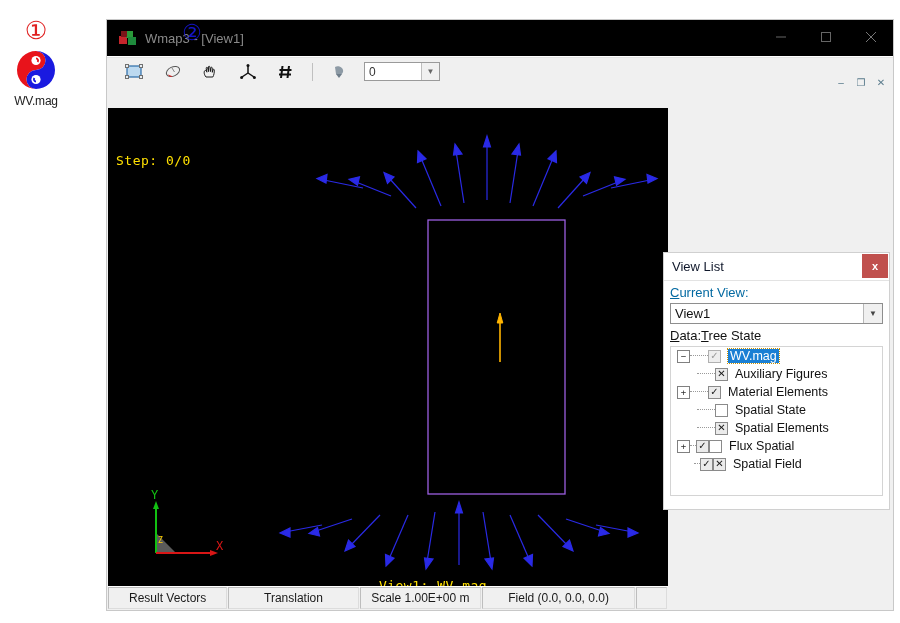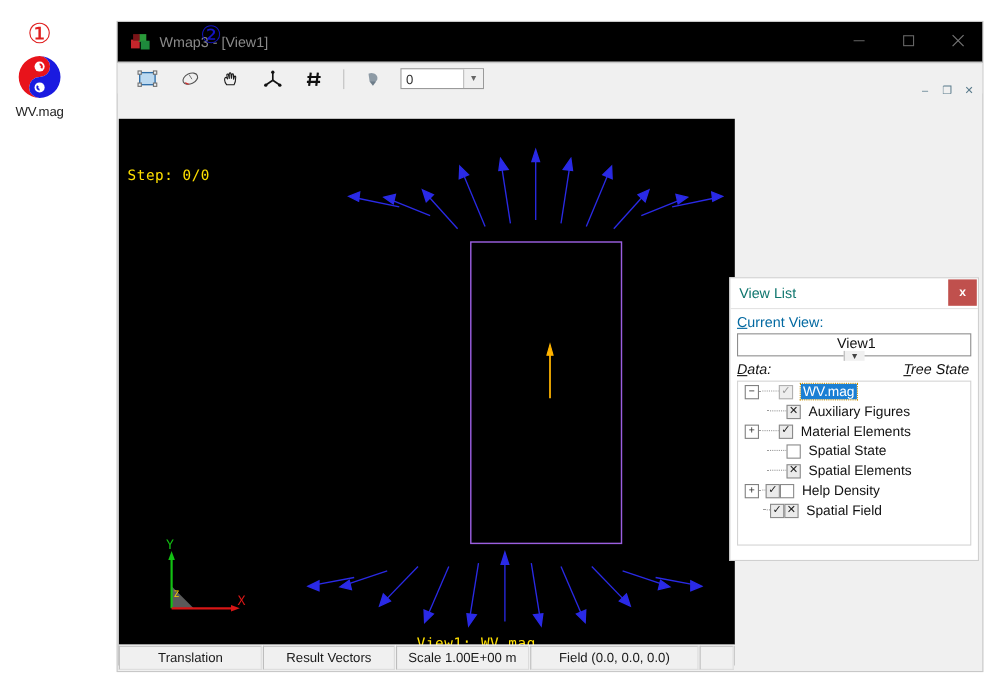--- a/index.html
+++ b/index.html
@@ -230,21 +230,21 @@
   }
   .vl-title {
     height: 27px;
     display: flex;
     align-items: center;
     border-bottom: 1px solid #e3e3e3;
     position: relative;
   }
   .vl-title span.t {
     font-size: 13px;
-    color: #0f766e;
+    color: #0f172a;
     margin-left: 8px;
   }
   .vl-close {
     position: absolute;
     right: 1px; top: 1px;
     width: 26px; height: 24px;
     background: #c0504d;
     color: #ffffff;
     font-size: 11px;
     display: flex;
@@ -259,43 +259,40 @@
   }
   .vl-label u { text-decoration: underline; }
   .vl-combo {
     margin: 0 6px;
     height: 21px;
     border: 1px solid #8e8e8e;
     background: #fff;
     display: flex;
     align-items: center;
     box-sizing: border-box;
-    flex-direction: column;
   }
   .vl-combo .v {
     flex: 1;
     font-size: 13px;
     color: #111;
     padding-left: 4px;
   }
   .vl-combo .a {
     width: 18px; height: 19px;
     background: #f0f0f0;
     border-left: 1px solid #b8b8b8;
     display: flex; align-items: center; justify-content: center;
     font-size: 8px; color: #444;
   }
   .vl-datarow {
     display: flex;
     align-items: center;
-    justify-content: space-between;
     padding: 4px 8px 3px 6px;
     font-size: 13px;
     color: #111;
-    font-style: italic;
   }
   .vl-tree {
     margin: 0 6px 6px 6px;
     border: 1px solid #d4d4d4;
     height: 150px;
     background: #ffffff;
     box-sizing: border-box;
     overflow: hidden;
     position: relative;
   }
@@ -599,22 +596,22 @@
           <text x="43" y="391" fill="#12c012" font-family="DejaVu Sans Mono, monospace" font-size="12">Y</text>
           <text x="108" y="442" fill="#d81616" font-family="DejaVu Sans Mono, monospace" font-size="12">X</text>
           <text x="50" y="435" fill="#ffd000" font-family="DejaVu Sans Mono, monospace" font-size="8">Z</text>
         </g>
       </svg>
 
       <div class="view-caption">View1: WV.mag</div>
     </div>
 
     <div class="statusbar">
+      <div class="sb-cell" style="width:120px">Result Vectors</div>
       <div class="sb-cell" style="width:131px">Translation</div>
-      <div class="sb-cell" style="width:120px">Result Vectors</div>
       <div class="sb-cell" style="width:122px">Scale 1.00E+00 m</div>
       <div class="sb-cell" style="width:154px">Field (0.0, 0.0, 0.0)</div>
       <div class="sb-cell" style="width:31px"></div>
     </div>
 
   </div>
 
   <div class="annot2">②</div>
 
   <div class="viewlist">
@@ -670,21 +667,21 @@
         <div class="dotline"></div>
         <div class="cbox shade">✕</div>
         <div class="tree-label">Spatial Elements</div>
       </div>
 
       <div class="tree-row" style="padding-left:6px">
         <div class="expander">+</div>
         <div class="dotline" style="width:6px"></div>
         <div class="cbox shade">✓</div>
         <div class="cbox"></div>
-        <div class="tree-label">Help Density</div>
+        <div class="tree-label">Flux Spatial</div>
       </div>
 
       <div class="tree-row" style="padding-left:23px">
         <div class="dotline" style="width:6px"></div>
         <div class="cbox shade">✓</div>
         <div class="cbox shade">✕</div>
         <div class="tree-label">Spatial Field</div>
       </div>
 
     </div>

